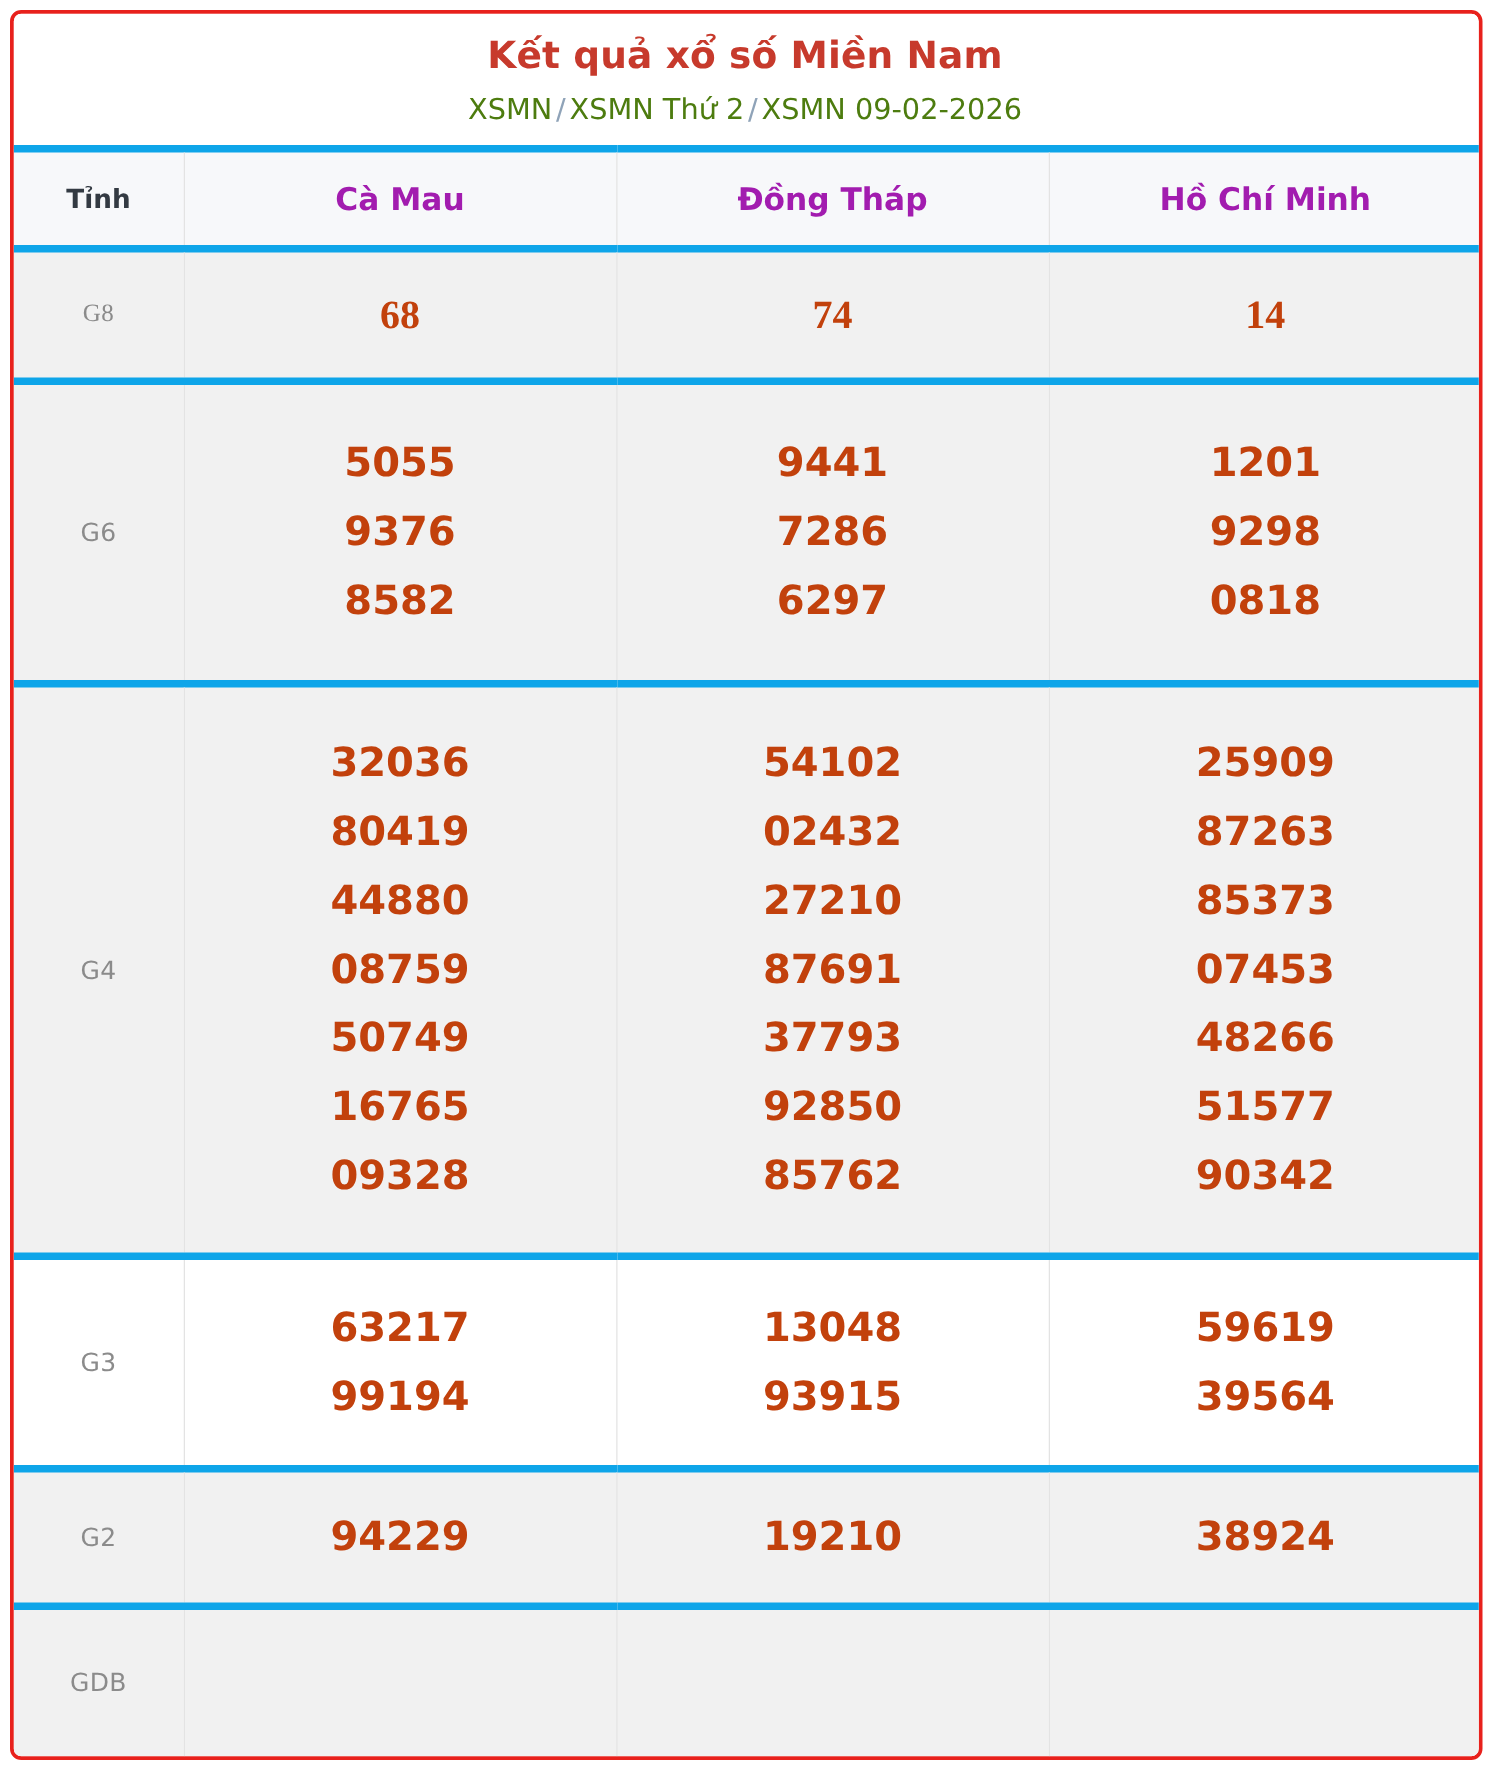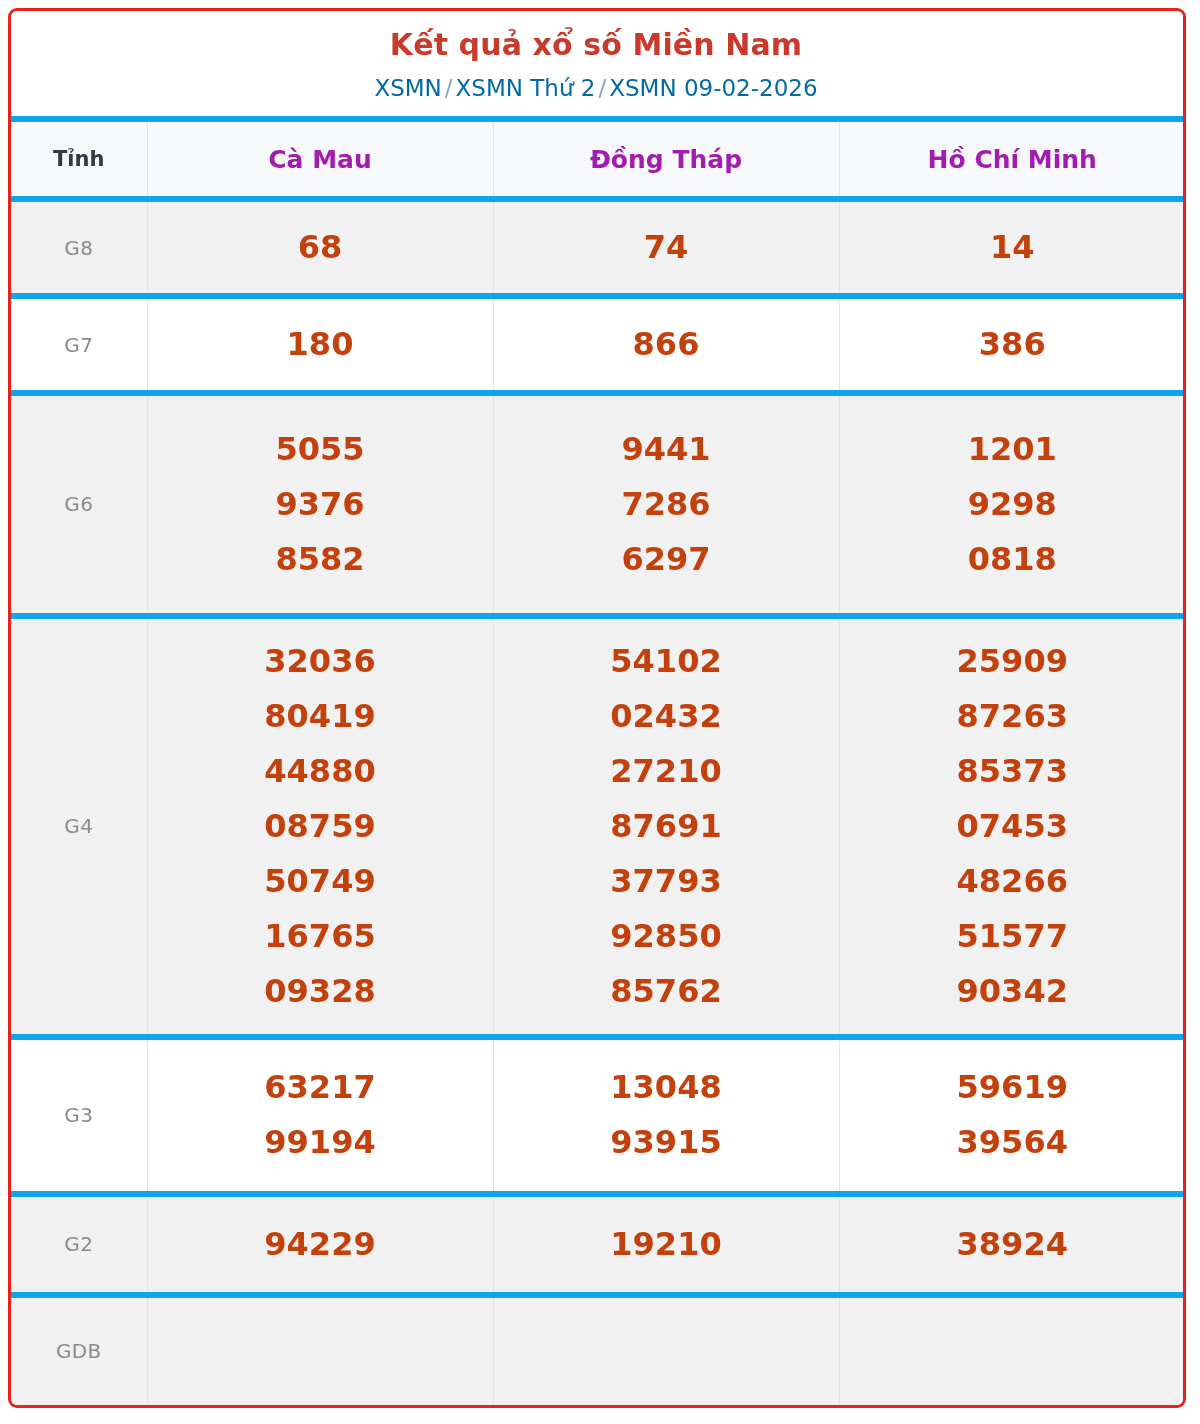--- a/index.html
+++ b/index.html
@@ -46,21 +46,21 @@
     line-height: 1.22;
   }
   .breadcrumb {
     margin-top: 11px;
     font-size: 23px;
     color: #e8543f;
     line-height: 1.2;
     white-space: nowrap;
   }
   .breadcrumb .crumb {
-    color: #0369a1;
+    color: #4d7c0f;
     text-decoration: none;
   }
   .breadcrumb .sep {
     color: #8fa3b8;
     padding: 0 3px;
   }
 
   
   .kq-table {
     flex: 1 1 auto;
@@ -117,21 +117,21 @@
   }
   td.nums .n { display: block; }
 
   tr.gdb td.nums {
     font-size: 36px;
     font-weight: bold;
     color: #f93c14;
   }
 
   
-  tr.r-g8 td { height: 76px; }
+  tr.r-g8 td { height: 76px; font-family: Liberation Serif, serif; }
   tr.r-g7 td { height: 76px; }
   tr.r-g6 td { height: 198px; }
   tr.r-g5 td { height: 76px; }
   tr.r-g4 td { height: 390px; }
   tr.r-g3 td { height: 134px; }
   tr.r-g2 td { height: 80px; }
   tr.r-g1 td { height: 78px; }
   tr.r-gdb td { height: 92px; }
 </style>
 </head>
@@ -168,32 +168,20 @@
           <td class="nums">
             <span class="n">68</span>
           </td>
           <td class="nums">
             <span class="n">74</span>
           </td>
           <td class="nums">
             <span class="n">14</span>
           </td>
         </tr>
-        <tr class="r-g7">
-          <td class="row-label">G7</td>
-          <td class="nums">
-            <span class="n">180</span>
-          </td>
-          <td class="nums">
-            <span class="n">866</span>
-          </td>
-          <td class="nums">
-            <span class="n">386</span>
-          </td>
-        </tr>
         <tr class="r-g6 alt">
           <td class="row-label">G6</td>
           <td class="nums">
             <span class="n">5055</span>
             <span class="n">9376</span>
             <span class="n">8582</span>
           </td>
           <td class="nums">
             <span class="n">9441</span>
             <span class="n">7286</span>

